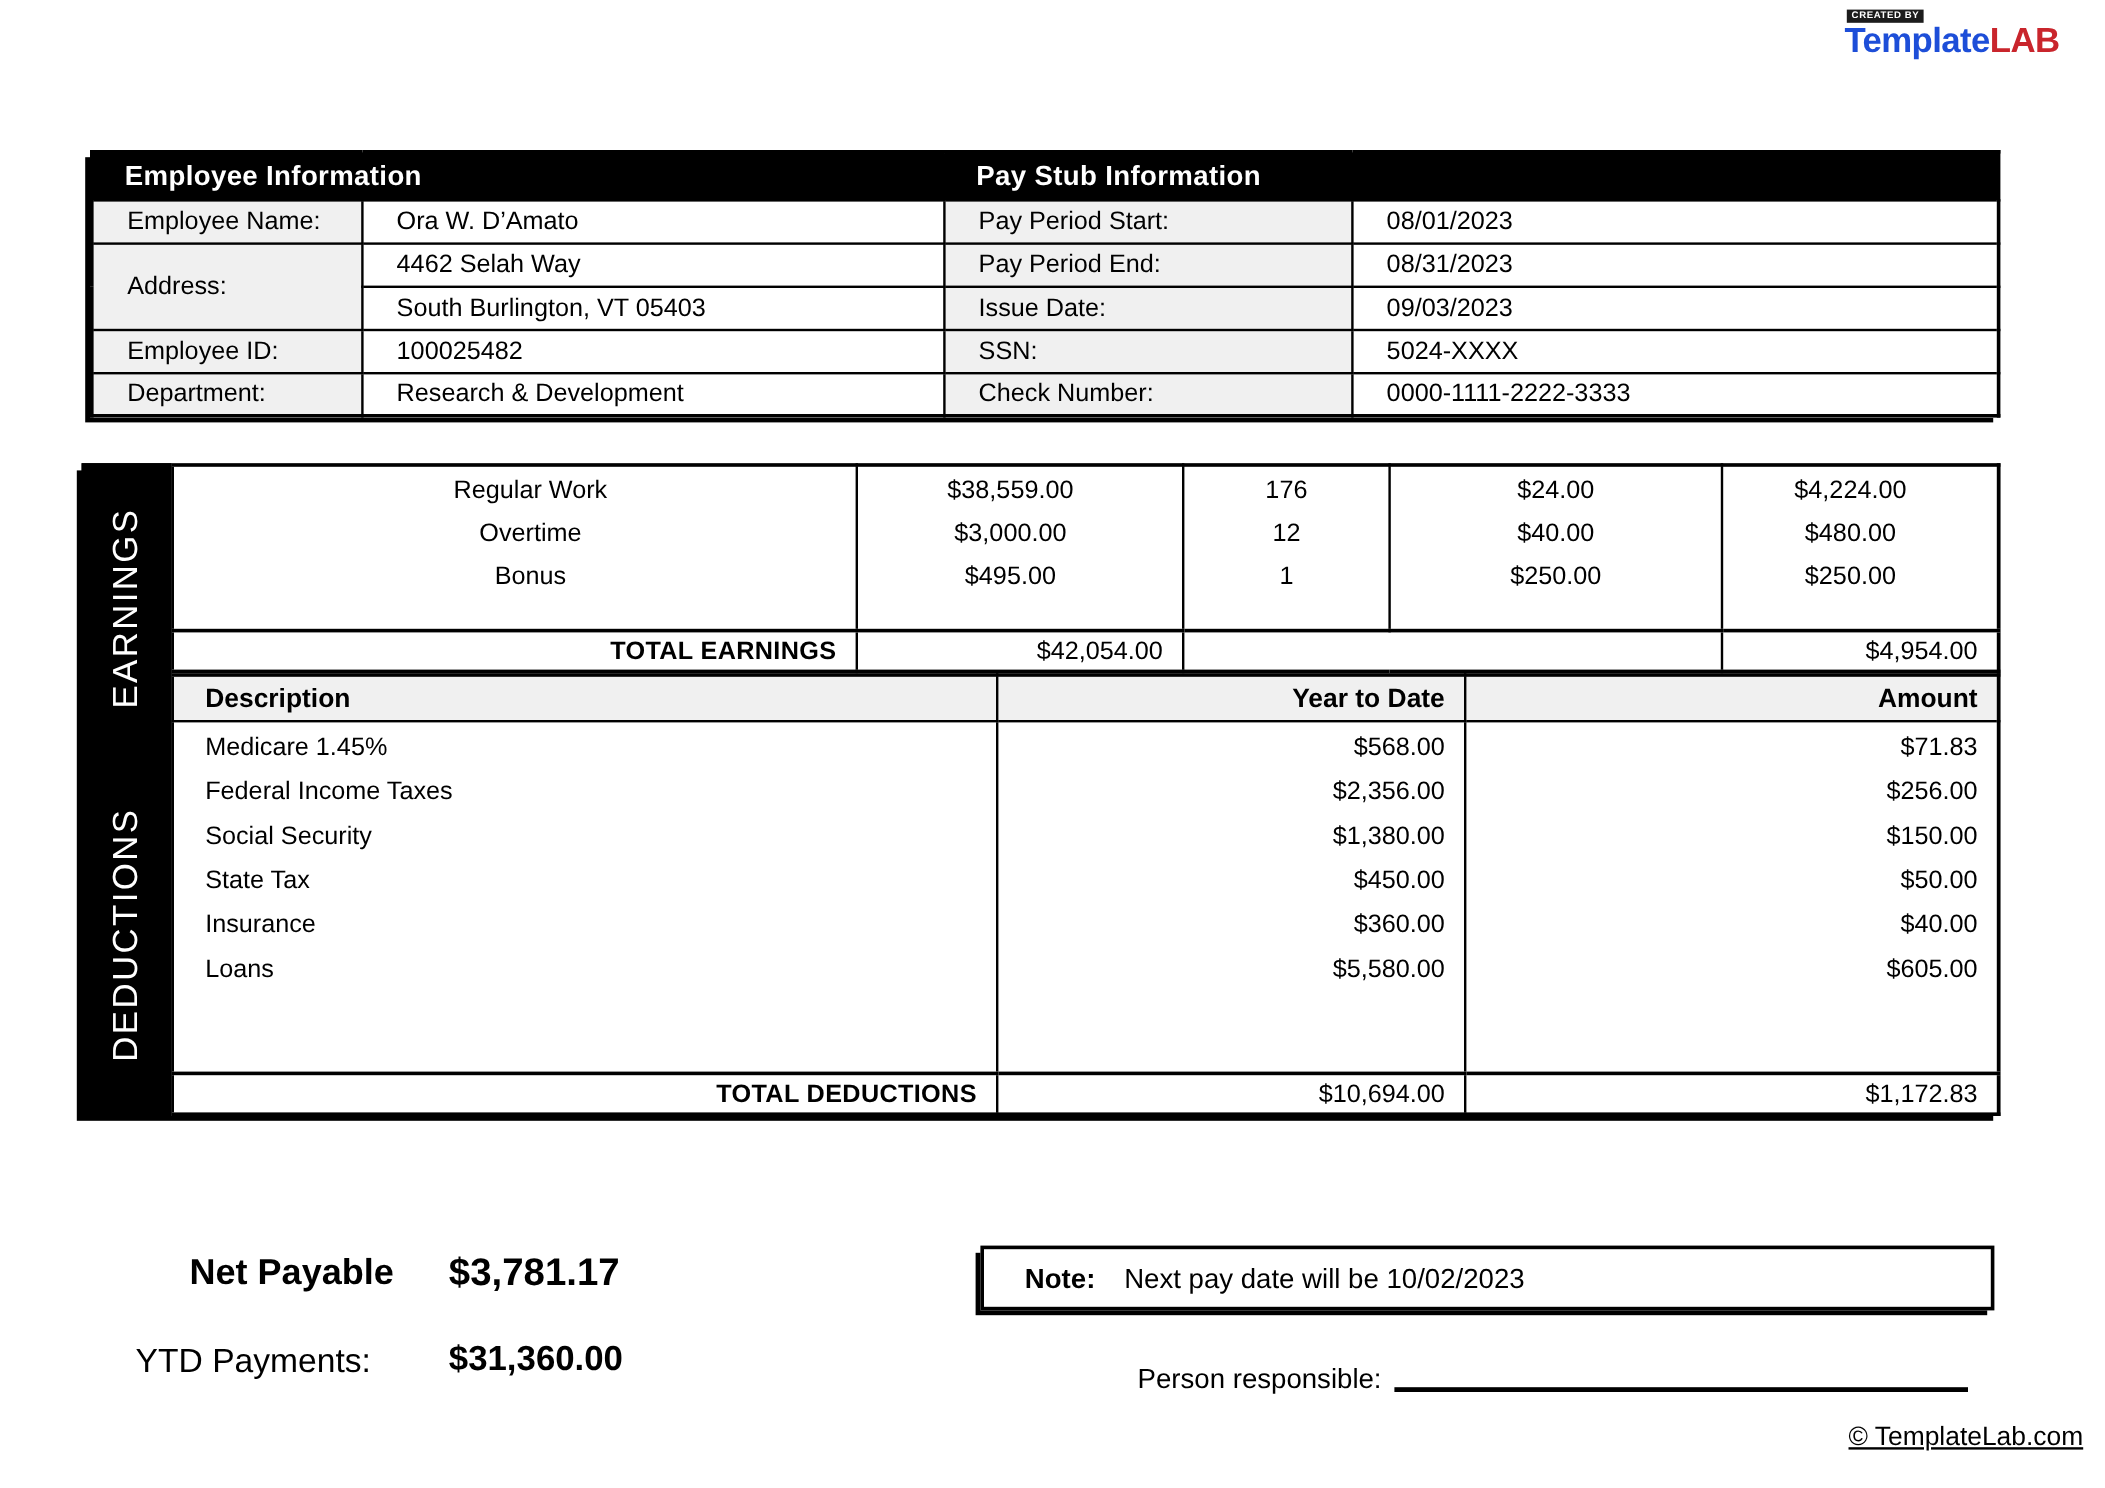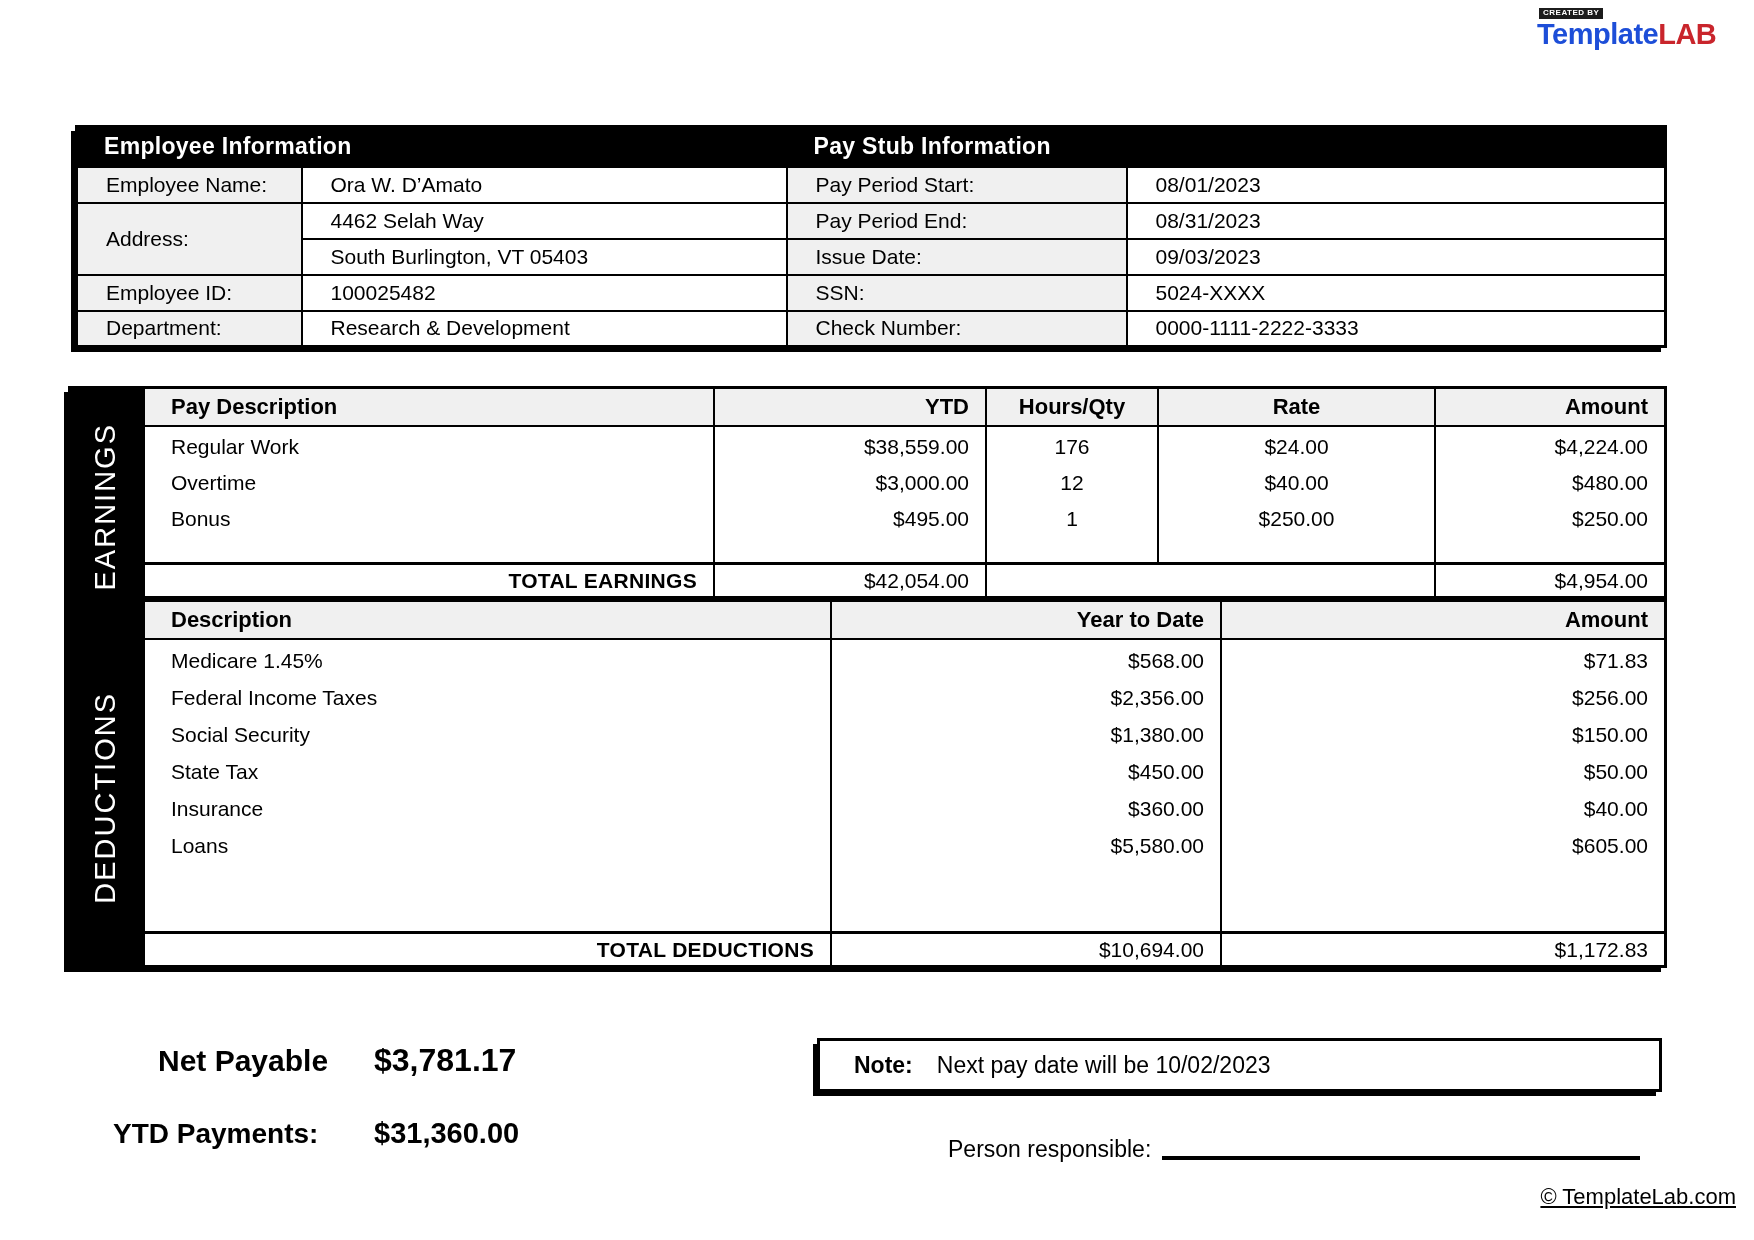--- a/index.html
+++ b/index.html
@@ -46,31 +46,31 @@
   .main-tables { background:#fff; width:1524px; }
 
   table.grid { width:1524px; border-collapse:collapse; table-layout:fixed; }
   table.grid th, table.grid td { border:2px solid #000; font-size:21px; }
   table.grid th { background:#f0f0f0; font-size:22px; font-weight:bold; height:38px; }
   table.grid { border-bottom:3px solid #000; border-right:3px solid #000; border-top:3px solid #000; }
   .al { text-align:left; padding-left:26px; }
   .ar { text-align:right; padding-right:16px; }
   .ac { text-align:center; }
   td.body-cell { vertical-align:top; padding-top:2px; padding-bottom:0; }
-  .earn-body td { height:138px; }
+  .earn-body td { height:138px;text-align:center; }
   .ded-body td { height:294px; }
   .earn-line { height:36px; line-height:36px; }
   .ded-line { height:37px; line-height:37px; }
   tr.total-row td { height:34px; font-size:21px; border-top:3px solid #000; }
   .total-label { font-weight:bold; font-size:22px; letter-spacing:.3px; }
 
   
   .net-label { position:absolute; left:158px; top:1044px; font-size:30px; font-weight:bold; }
   .net-value { position:absolute; left:374px; top:1042px; font-size:32px; font-weight:bold; }
-  .ytdp-label { position:absolute; left:113px; top:1118px; font-size:28px; font-weight:bold;text-align:right; }
+  .ytdp-label { position:absolute; left:113px; top:1118px; font-size:28px; font-weight:normal;text-align:right; }
   .ytdp-value { position:absolute; left:374px; top:1117px; font-size:29px; font-weight:bold; }
 
   .note-box { position:absolute; left:817px; top:1038px; width:845px; height:54px;
               border:3px solid #000; display:flex; align-items:center; padding-left:34px; font-size:23px; background:#fff;gap:16px; }
   .note-label { font-weight:bold; margin-right:8px; }
 
   .person-label { position:absolute; left:948px; top:1136px; font-size:23px; }
   .sig-line { position:absolute; left:1162px; top:1128px; width:478px; height:32px; border-bottom:4px solid #000; }
 
   .credit { position:absolute; right:18px; top:1184px; font-size:22px; text-decoration:underline; }
@@ -146,27 +146,20 @@
 
       <table class="grid">
         <colgroup>
             <col style="width:570px">
             <col style="width:272px">
             <col style="width:172px">
             <col style="width:277px">
             <col>
           </colgroup>
         <tbody>
-            <tr>
-          <th class="al">Pay Description</th>
-          <th class="ar">YTD</th>
-          <th class="ac">Hours/Qty</th>
-          <th class="ac">Rate</th>
-          <th class="ar">Amount</th>
-        </tr>
         <tr class="earn-body">
           <td class="body-cell al">
             <div class="earn-line">Regular Work</div>
             <div class="earn-line">Overtime</div>
             <div class="earn-line">Bonus</div>
           </td>
           <td class="body-cell ar">
             <div class="earn-line">$38,559.00</div>
             <div class="earn-line">$3,000.00</div>
             <div class="earn-line">$495.00</div>

